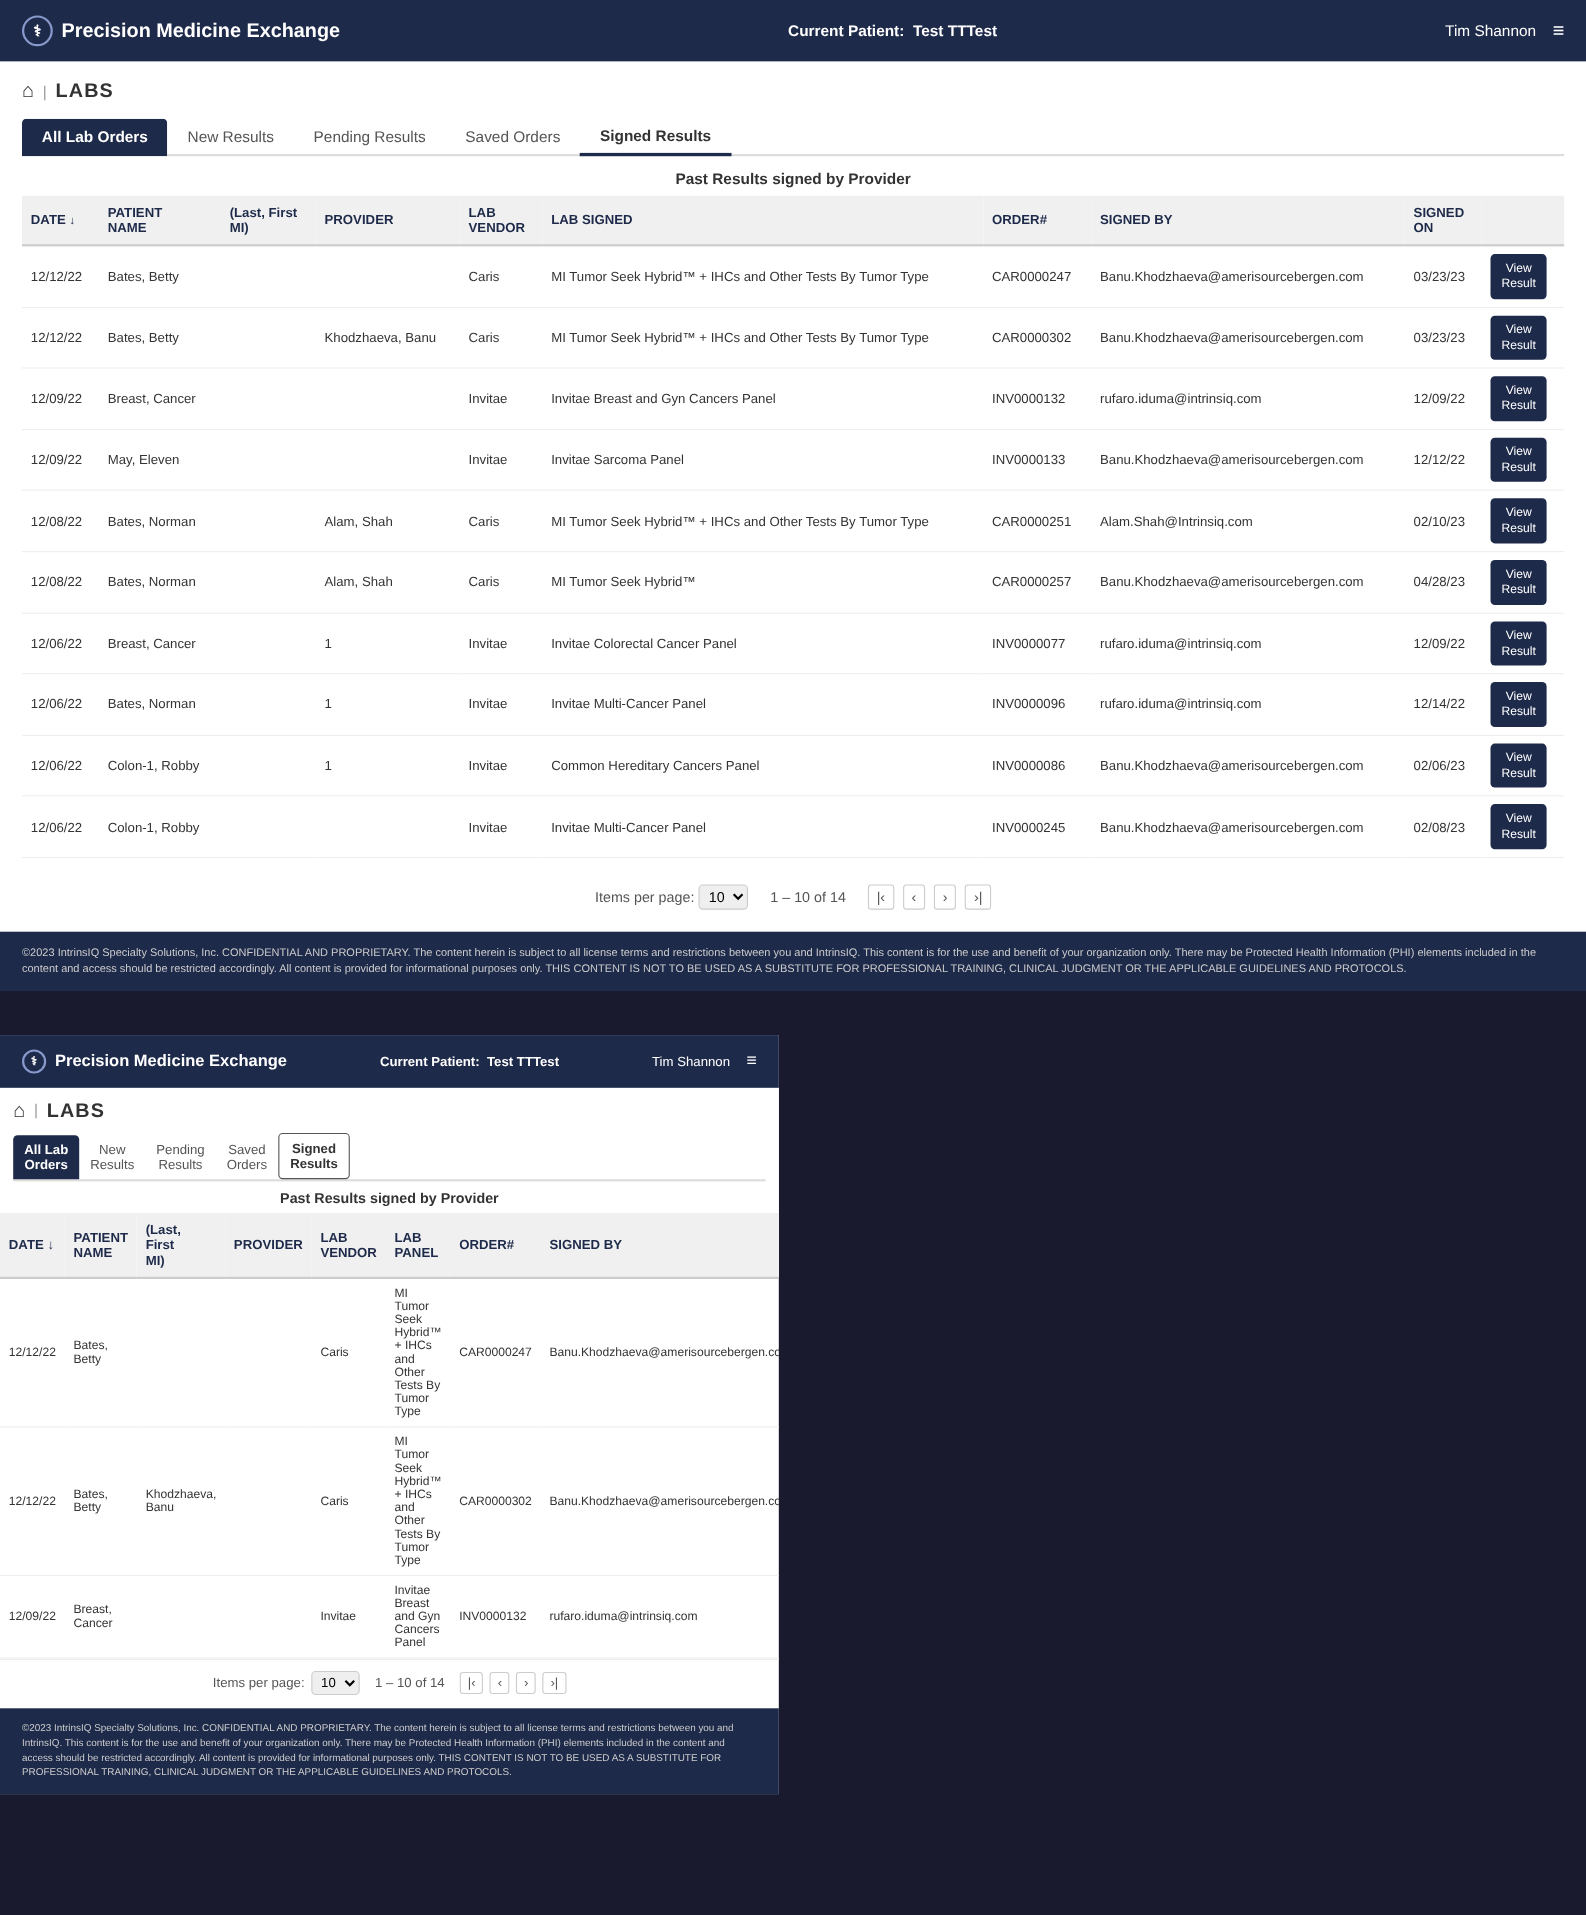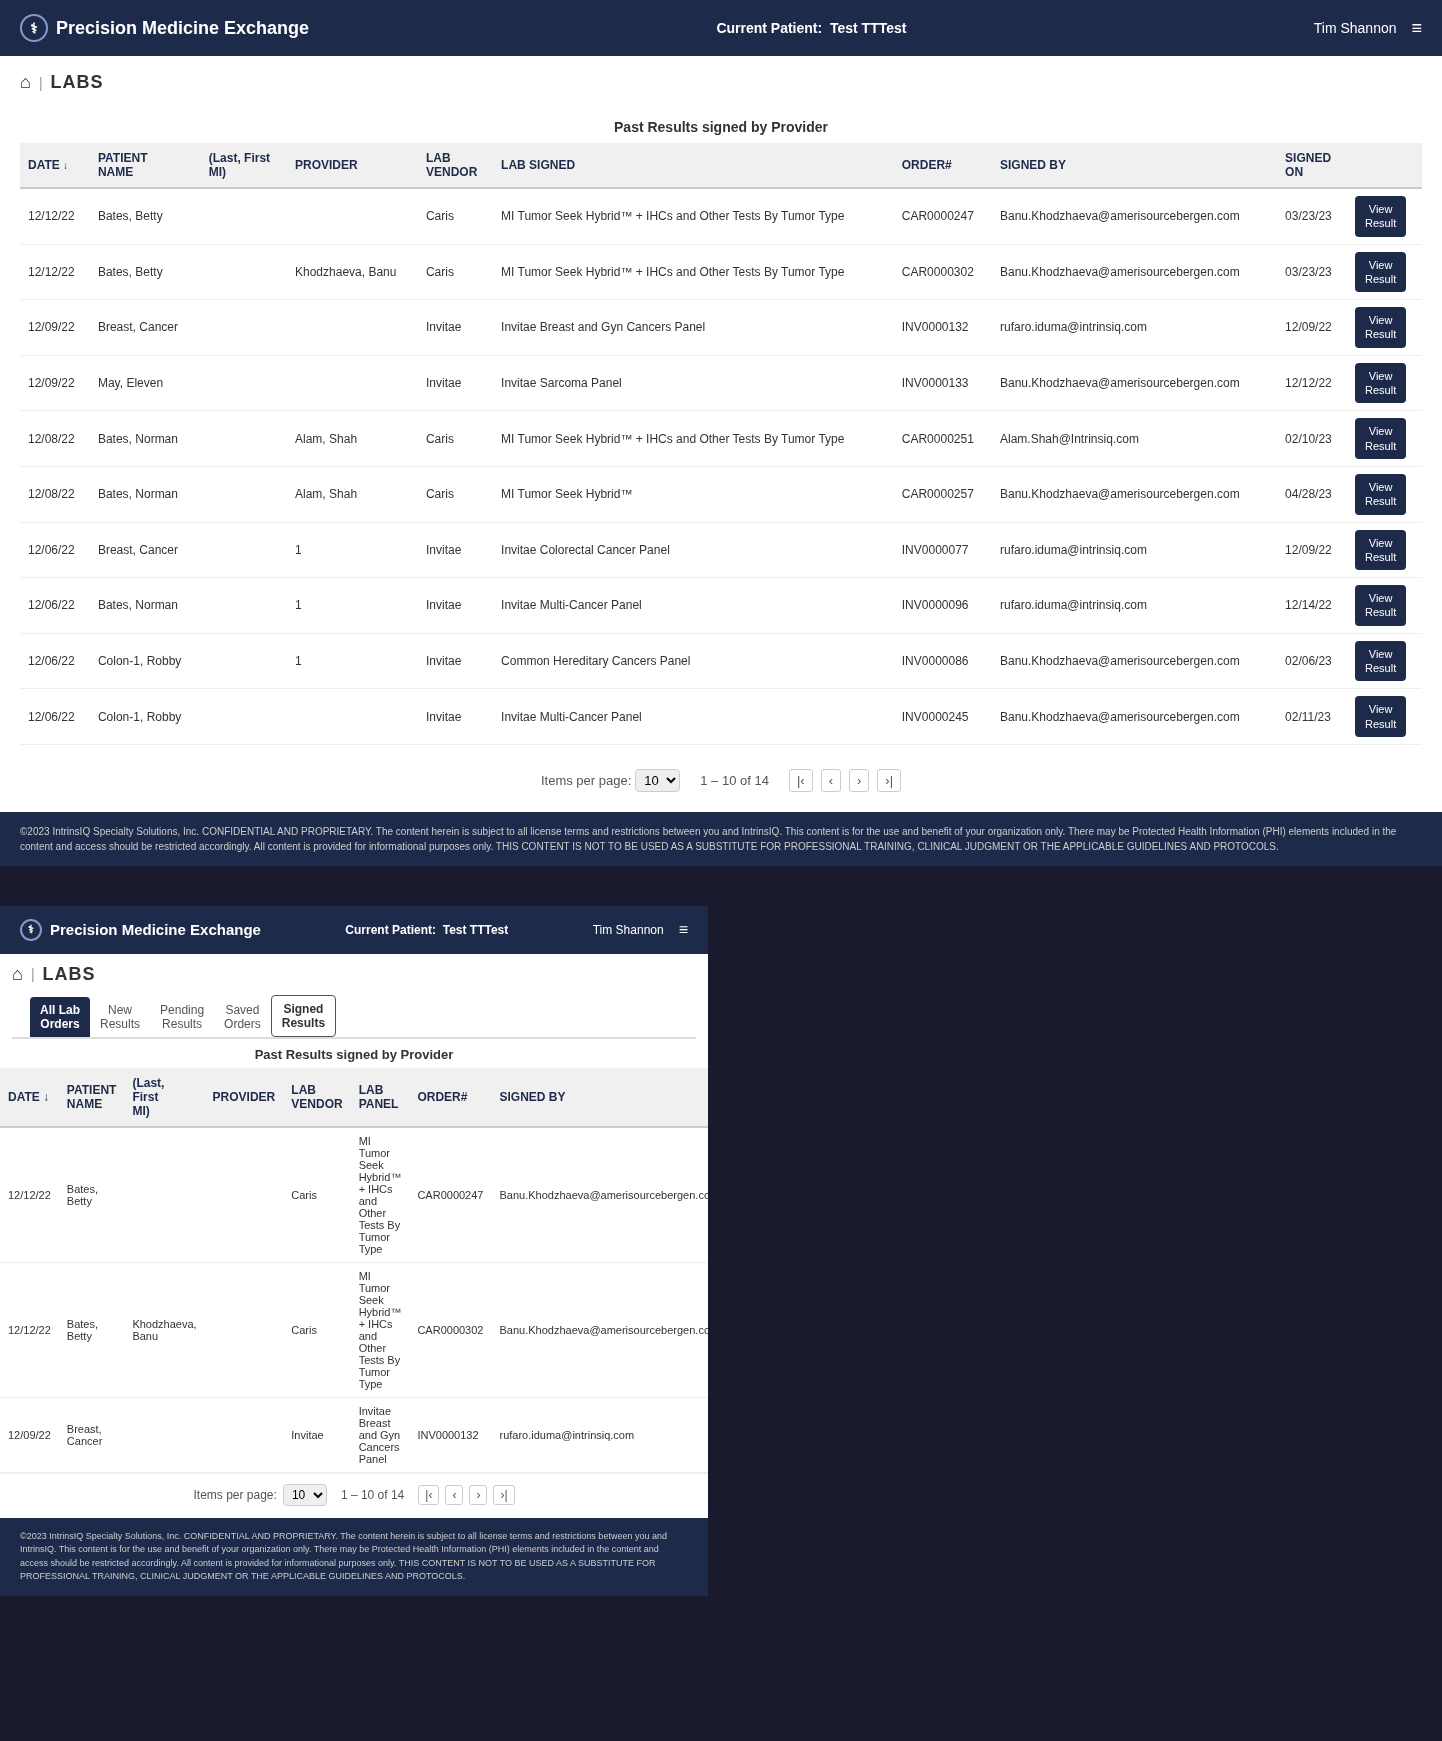--- a/index.html
+++ b/index.html
@@ -222,21 +222,20 @@
       font-size: 12px;
       color: #555;
       border: none;
       background: none;
     }
     .tab-mobile.active-dark {
       background: #1e2a4a;
       color: #fff;
       border-radius: 4px 4px 0 0;
       font-weight: bold;
-      margin-left: 18px;
     }
     .tab-mobile.active-outline {
       background: none;
       color: #333;
       border: 1.5px solid #555;
       border-radius: 4px;
       font-weight: bold;
     }
 
     .mobile-pagination {
@@ -291,20 +290,27 @@
   </nav>
 
   <div class="page-content">
 
     <div class="breadcrumb">
       <span class="home-icon">⌂</span>
       <span class="separator">|</span>
       <span class="page-label">LABS</span>
     </div>
 
+    <div class="tabs">
+      <button class="tab active">All Lab Orders</button>
+      <button class="tab">New Results</button>
+      <button class="tab">Pending Results</button>
+      <button class="tab">Saved Orders</button>
+      <button class="tab signed-active">Signed Results</button>
+    </div>
 
     <div class="table-section">
       <div class="table-title">Past Results signed by Provider</div>
       <table>
         <thead>
           <tr>
             <th style="cursor:pointer;">DATE <span class="sort-arrow">↓</span></th>
             <th>PATIENT<br>NAME</th>
             <th>(Last, First<br>MI)</th>
             <th>PROVIDER</th>
@@ -446,21 +452,21 @@
   </tr>
             <tr>
     <td>12/06/22</td>
     <td>Colon-1, Robby</td>
     <td></td>
     <td></td>
     <td>Invitae</td>
     <td>Invitae Multi-Cancer Panel</td>
     <td>INV0000245</td>
     <td>Banu.Khodzhaeva@amerisourcebergen.com</td>
-    <td>02/11/23</td>
+    <td>02/08/23</td>
     <td>
       <button class="btn-view">View<br>Result</button>
     </td>
   </tr>
           </tbody>
       </table>
     </div>
 
     <div class="pagination-bar">
       <div class="per-page">

